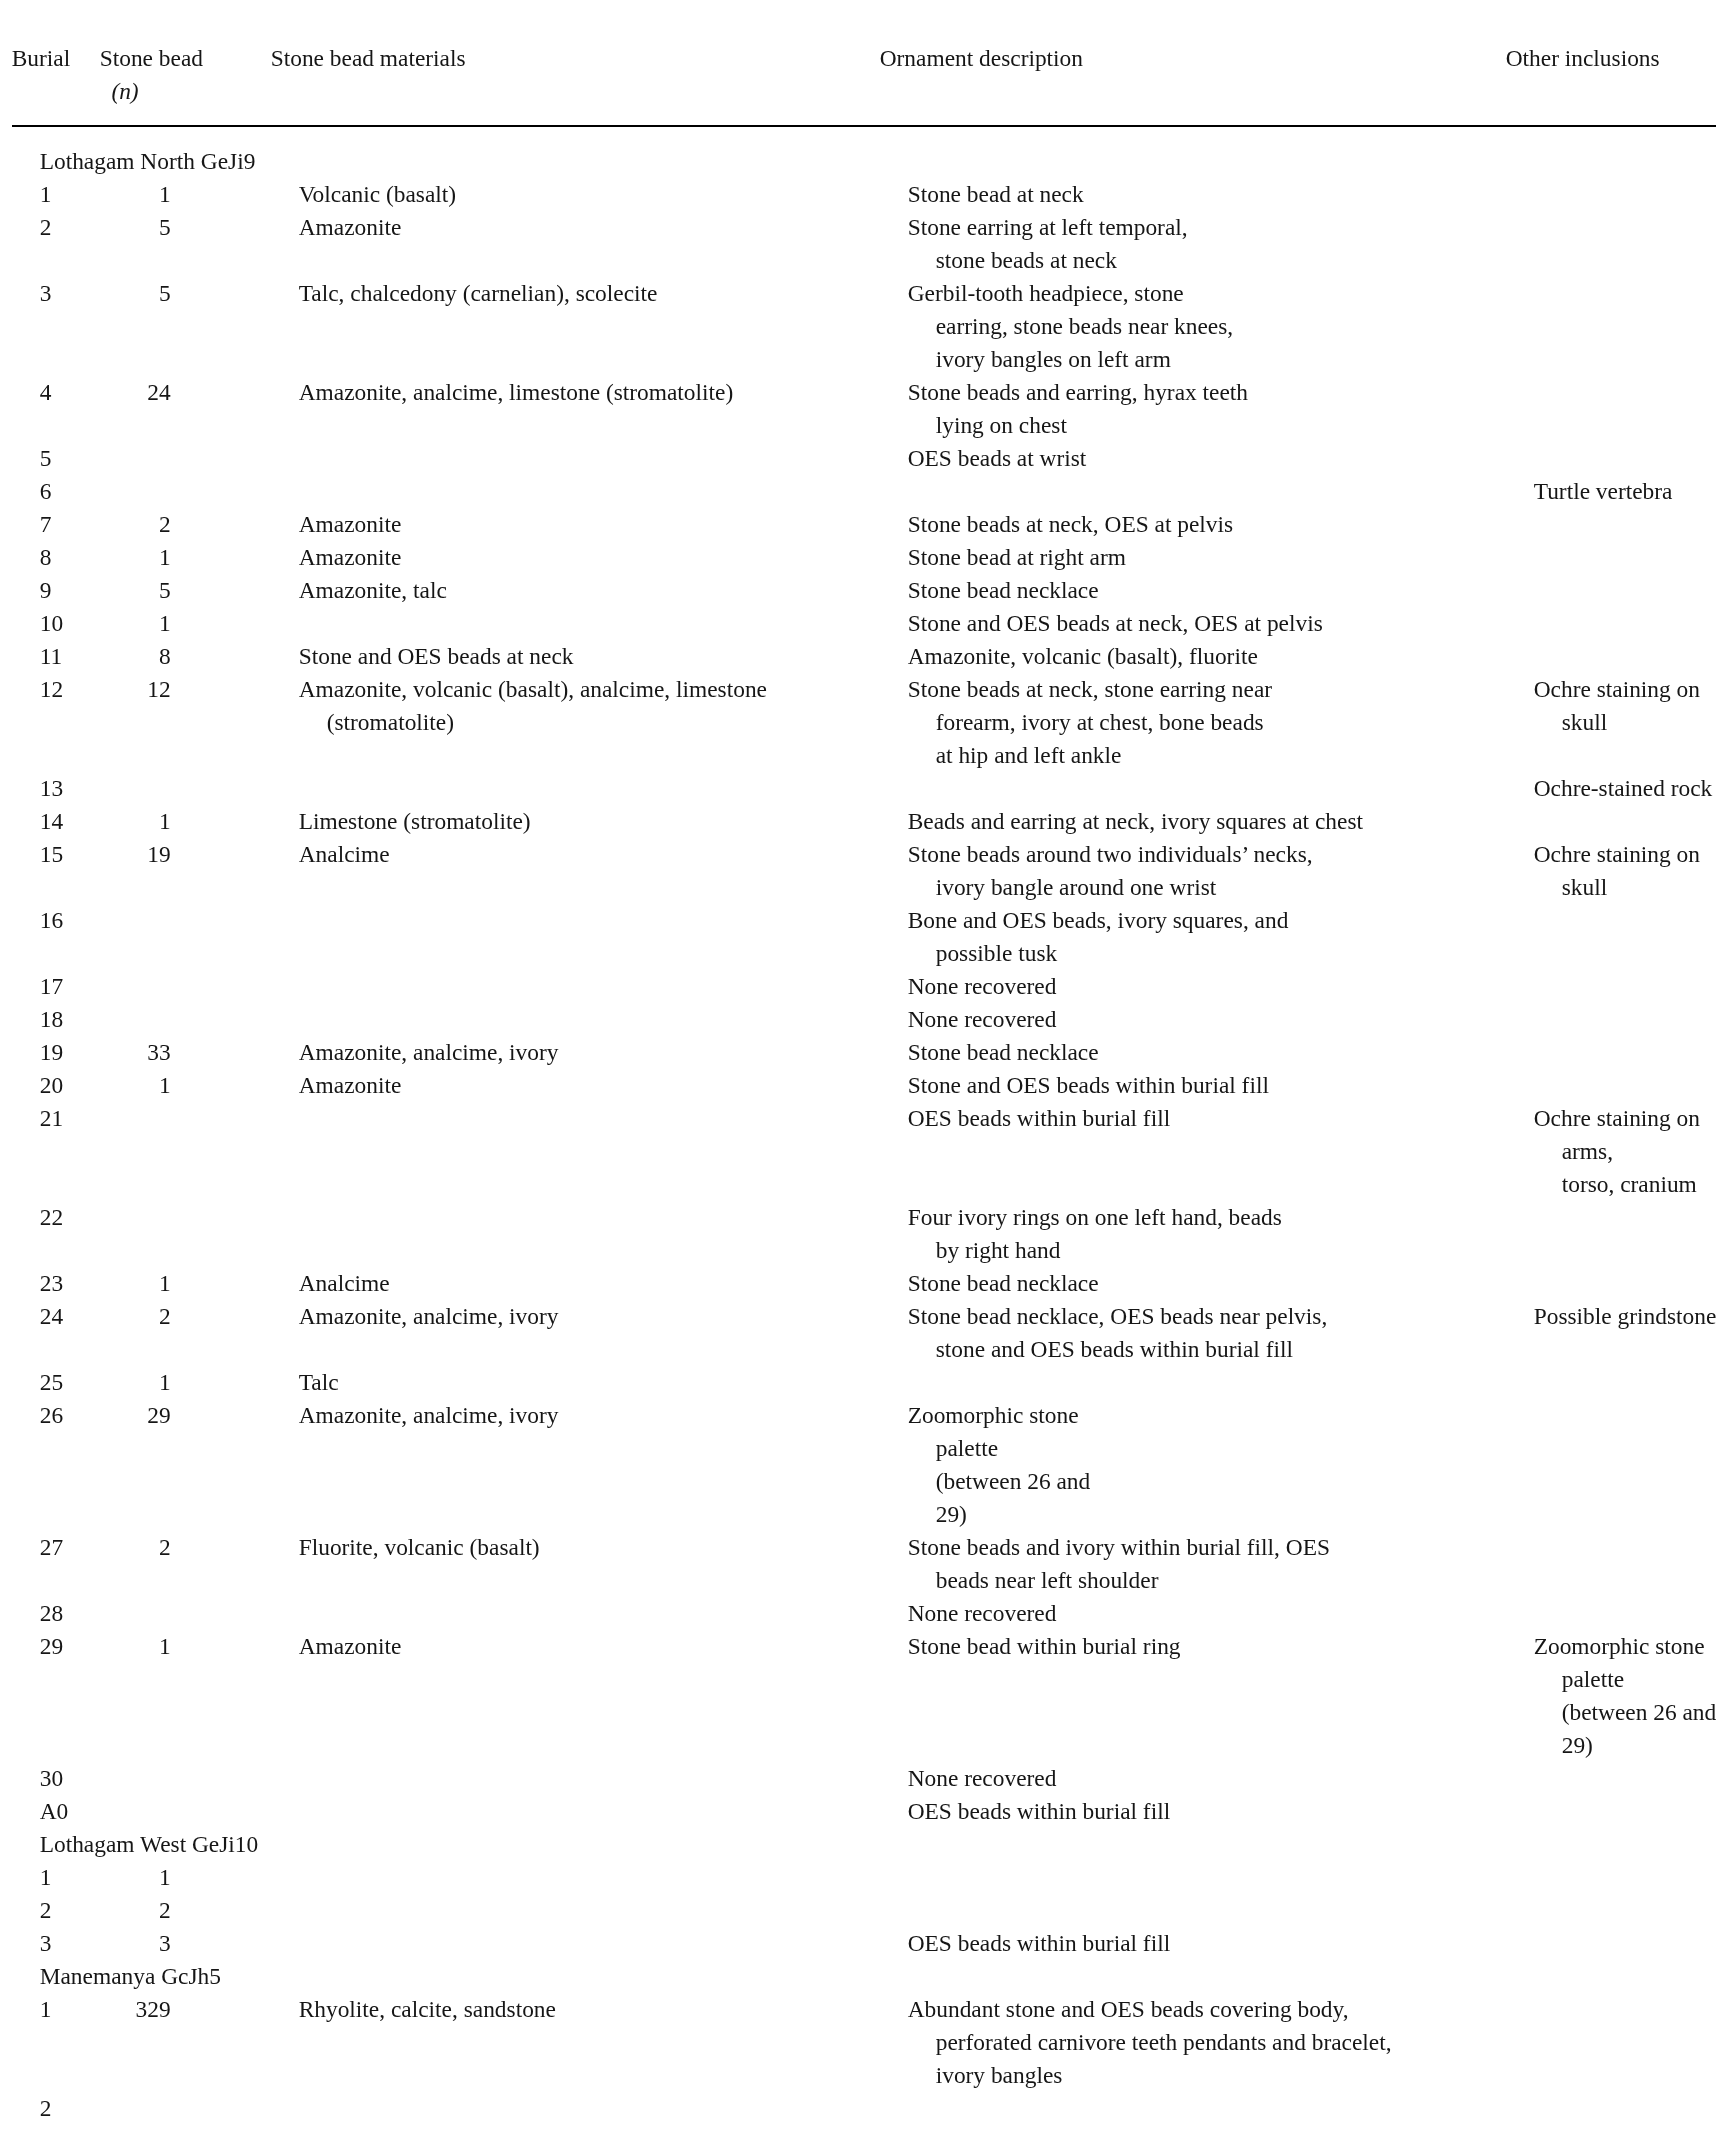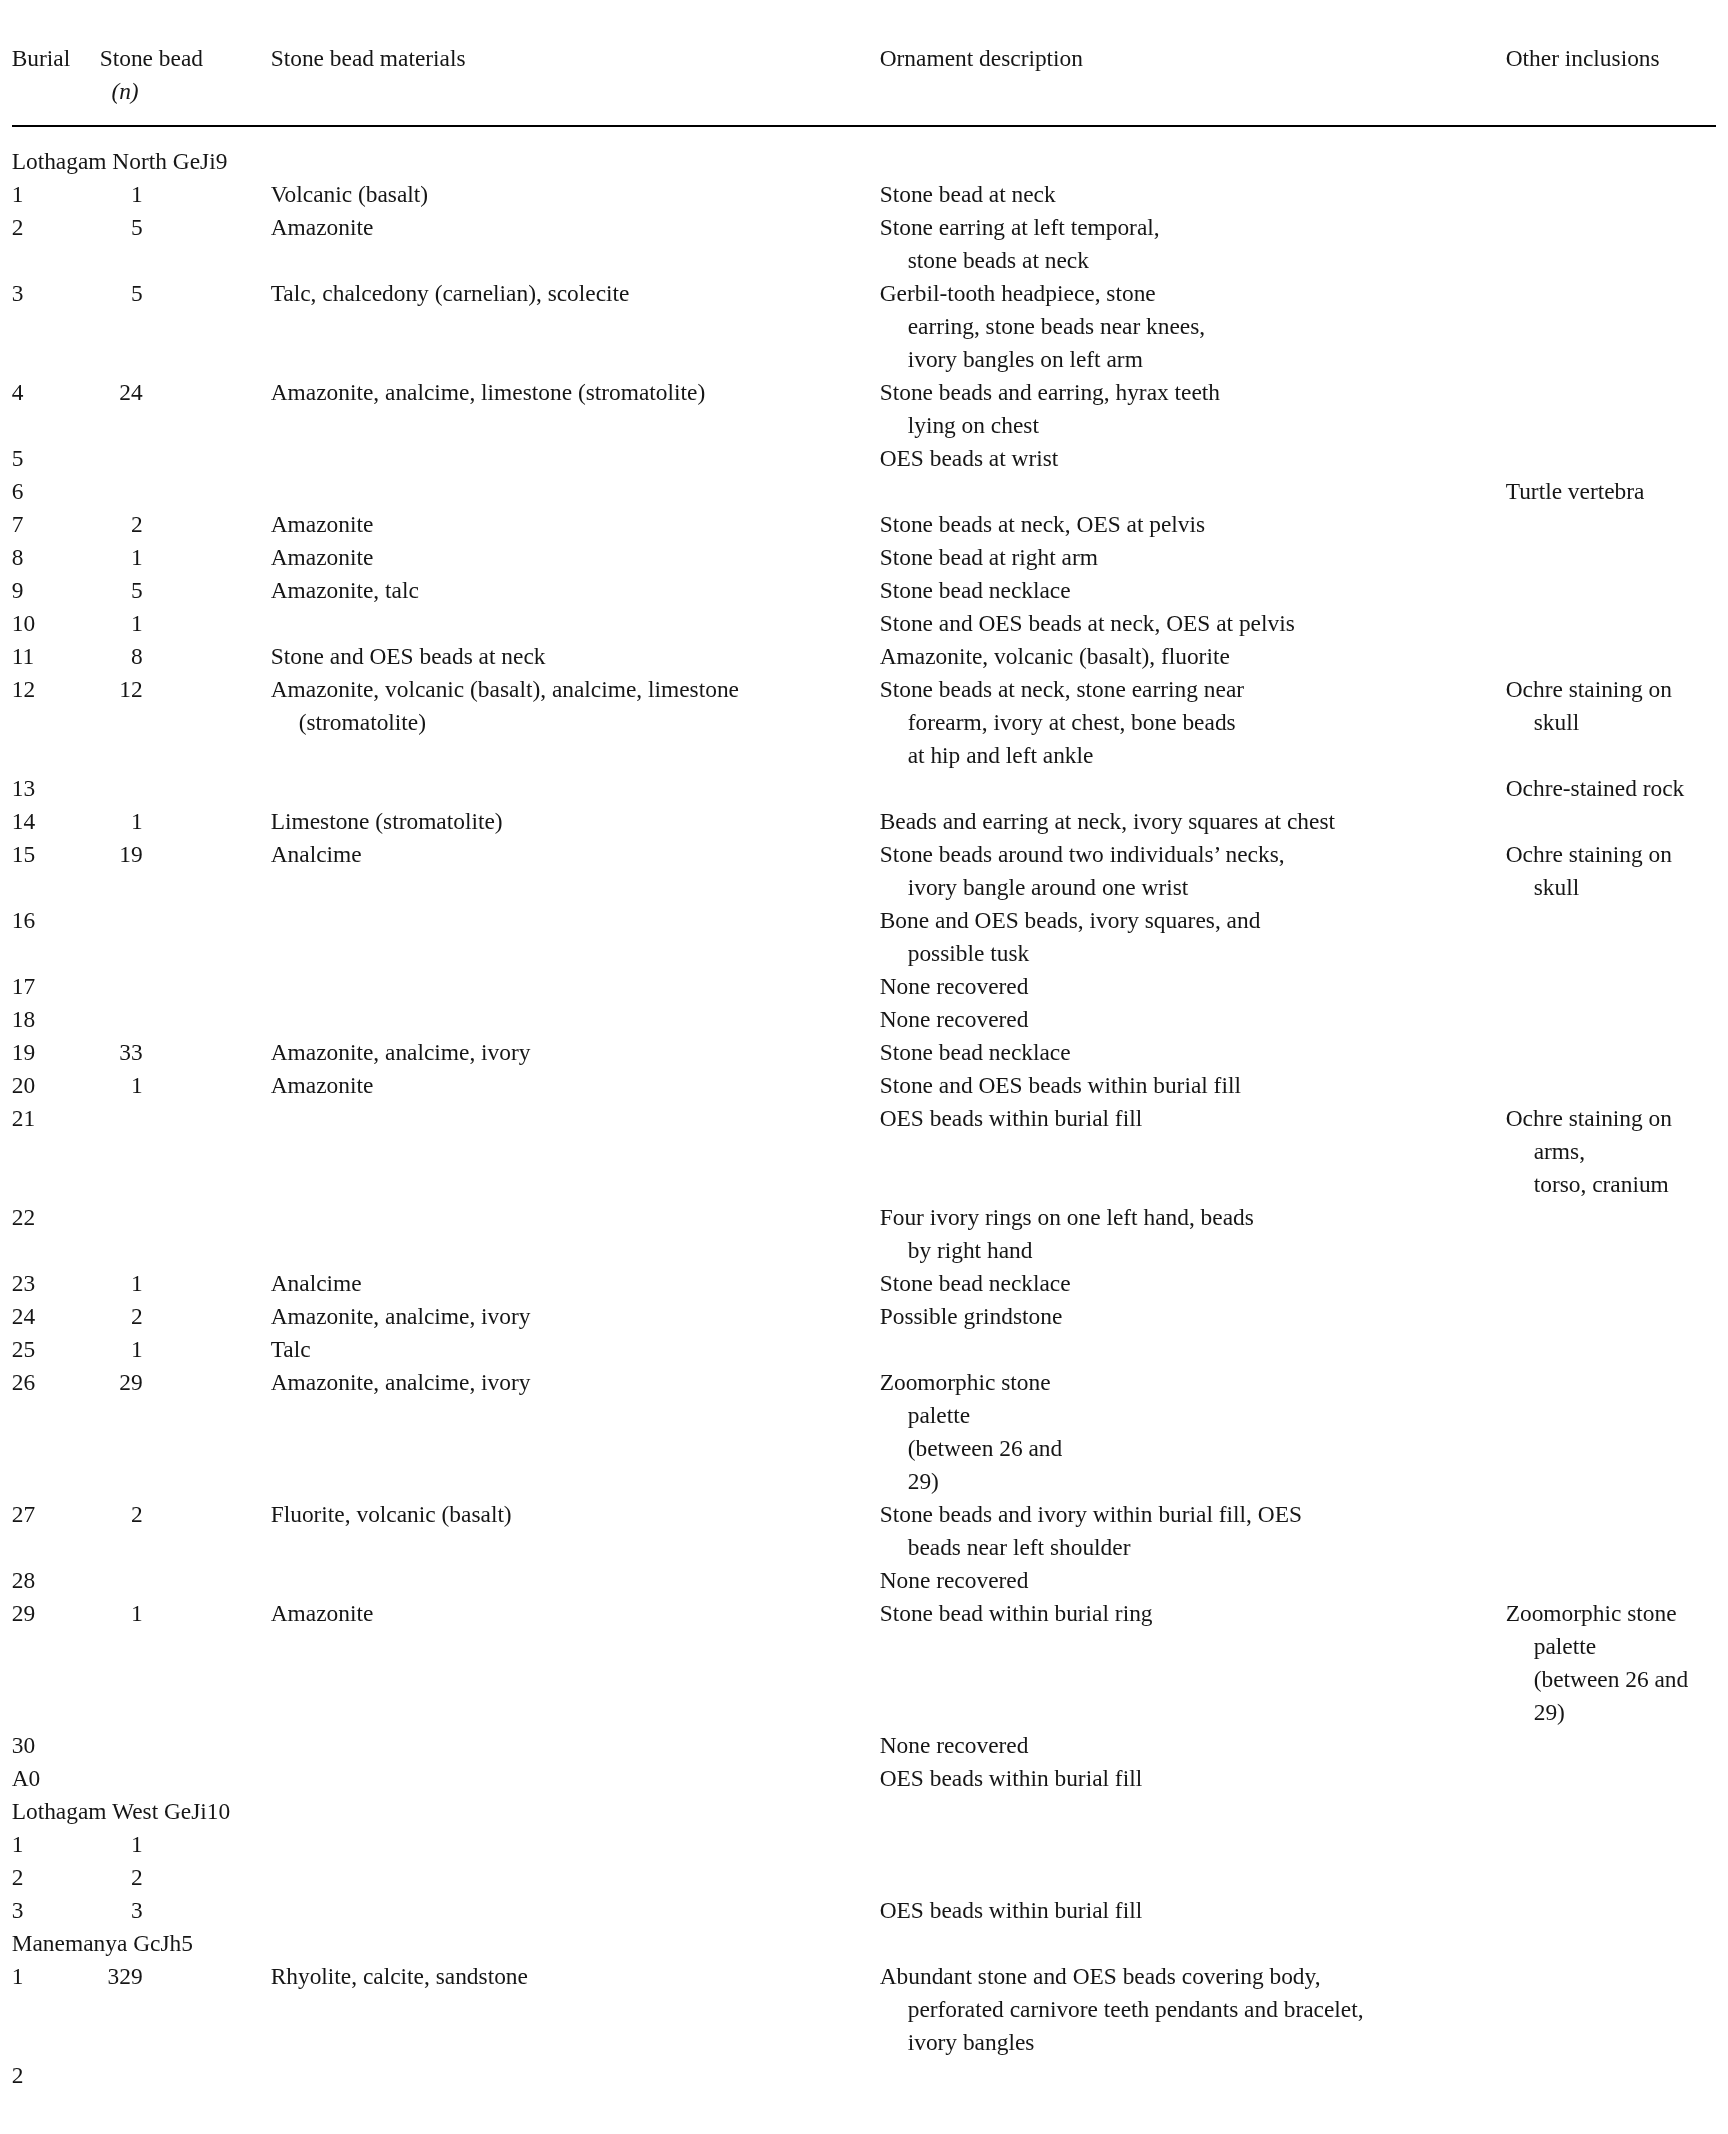--- a/index.html
+++ b/index.html
@@ -24,21 +24,21 @@
   
   .thead {
     padding-bottom: 16.7px;
     border-bottom: 2.5px solid #000;
     margin-top: 32px;
   }
   .th { white-space: nowrap; }
   .th-n-line { font-style: italic; margin-left: 11.7px; }
 
   
-  .tbody { padding-top: 18.4px; }
+  .tbody { padding-top: 18.4px; margin-left: 28px; }
 
   .section-title { white-space: nowrap; }
 
   .cell { white-space: pre-line; }
   .cell-burial { }
   .cell-n {
     text-align: right;
     padding-right: 128px;
   }
   .cell-materials,
@@ -262,20 +262,22 @@
     <div class="cell cell-n">1</div>
     <div class="cell cell-materials">Analcime</div>
     <div class="cell cell-desc">Stone bead necklace</div>
     <div class="cell cell-incl"></div>
   </div>
 
   <div class="row grid">
     <div class="cell cell-burial">24</div>
     <div class="cell cell-n">2</div>
     <div class="cell cell-materials">Amazonite, analcime, ivory</div>
+    <div class="cell cell-desc">Stone bead necklace, OES beads near pelvis,
+stone and OES beads within burial fill</div>
     <div class="cell cell-incl">Possible grindstone</div>
   </div>
 
   <div class="row grid">
     <div class="cell cell-burial">25</div>
     <div class="cell cell-n">1</div>
     <div class="cell cell-materials">Talc</div>
     <div class="cell cell-incl"></div>
   </div>
 

